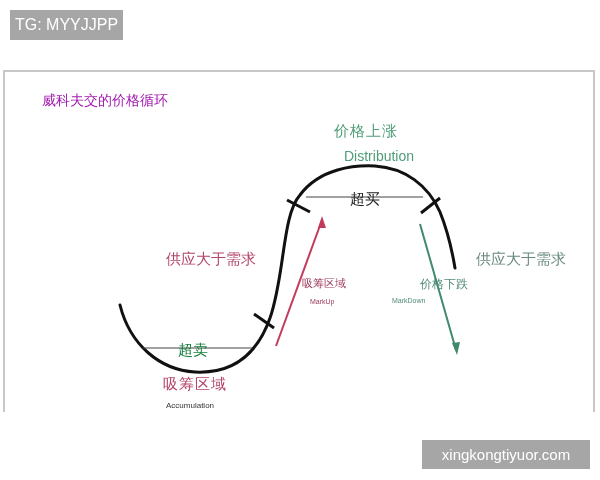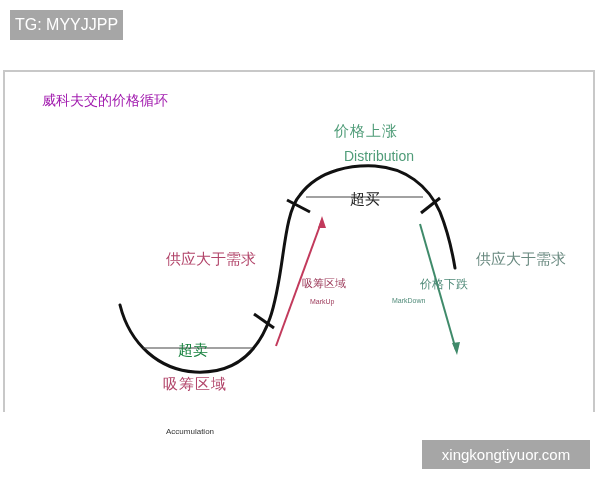--- a/index.html
+++ b/index.html
@@ -23,21 +23,21 @@
       box-sizing: border-box; background: #fff;
     }
     svg.diagram { position: absolute; left: 0; top: 0; }
     .lbl { position: absolute; white-space: nowrap; }
     .title { left: 42px; top: 92px; font-size: 14px; color: #a21caf; font-family: Liberation Serif, serif; }
     .dist-cn { left: 334px; top: 122px; font-size: 15px; color: #4f9c78; letter-spacing: 1px; }
     .dist-en { left: 344px; top: 148px; font-size: 14px; color: #4f9c78; font-family: "Liberation Sans", sans-serif; }
     .ob { left: 350px; top: 190px; font-size: 15px; color: #222; }
     .os { left: 178px; top: 341px; font-size: 15px; color: #15803d; }
     .acc-cn { left: 163px; top: 375px; font-size: 15px; color: #b2456a; letter-spacing: 1px; }
-    .acc-en { left: 166px; top: 401px; font-size: 8px; color: #333; font-family: "Liberation Sans", sans-serif; margin-top: 26px; }
+    .acc-en { left: 166px; top: 401px; font-size: 8px; color: #333; font-family: "Liberation Sans", sans-serif; }
     .dgs { left: 166px; top: 250px; font-size: 15px; color: #b2456a; }
     .sgd { left: 476px; top: 250px; font-size: 15px; color: #6a8a80; text-align: center; }
     .mu-cn { left: 302px; top: 276px; font-size: 11px; color: #9c3a5a; }
     .mu-en { left: 310px; top: 298px; font-size: 7px; color: #9c3a5a; font-family: "Liberation Sans", sans-serif; }
     .md-cn { left: 388px; top: 276px; font-size: 12px; color: #4f8a78; margin-left: 32px; }
     .md-en { left: 392px; top: 297px; font-size: 7px; color: #4f8a78; font-family: "Liberation Sans", sans-serif; }
   </style>
 </head>
 <body>
 

